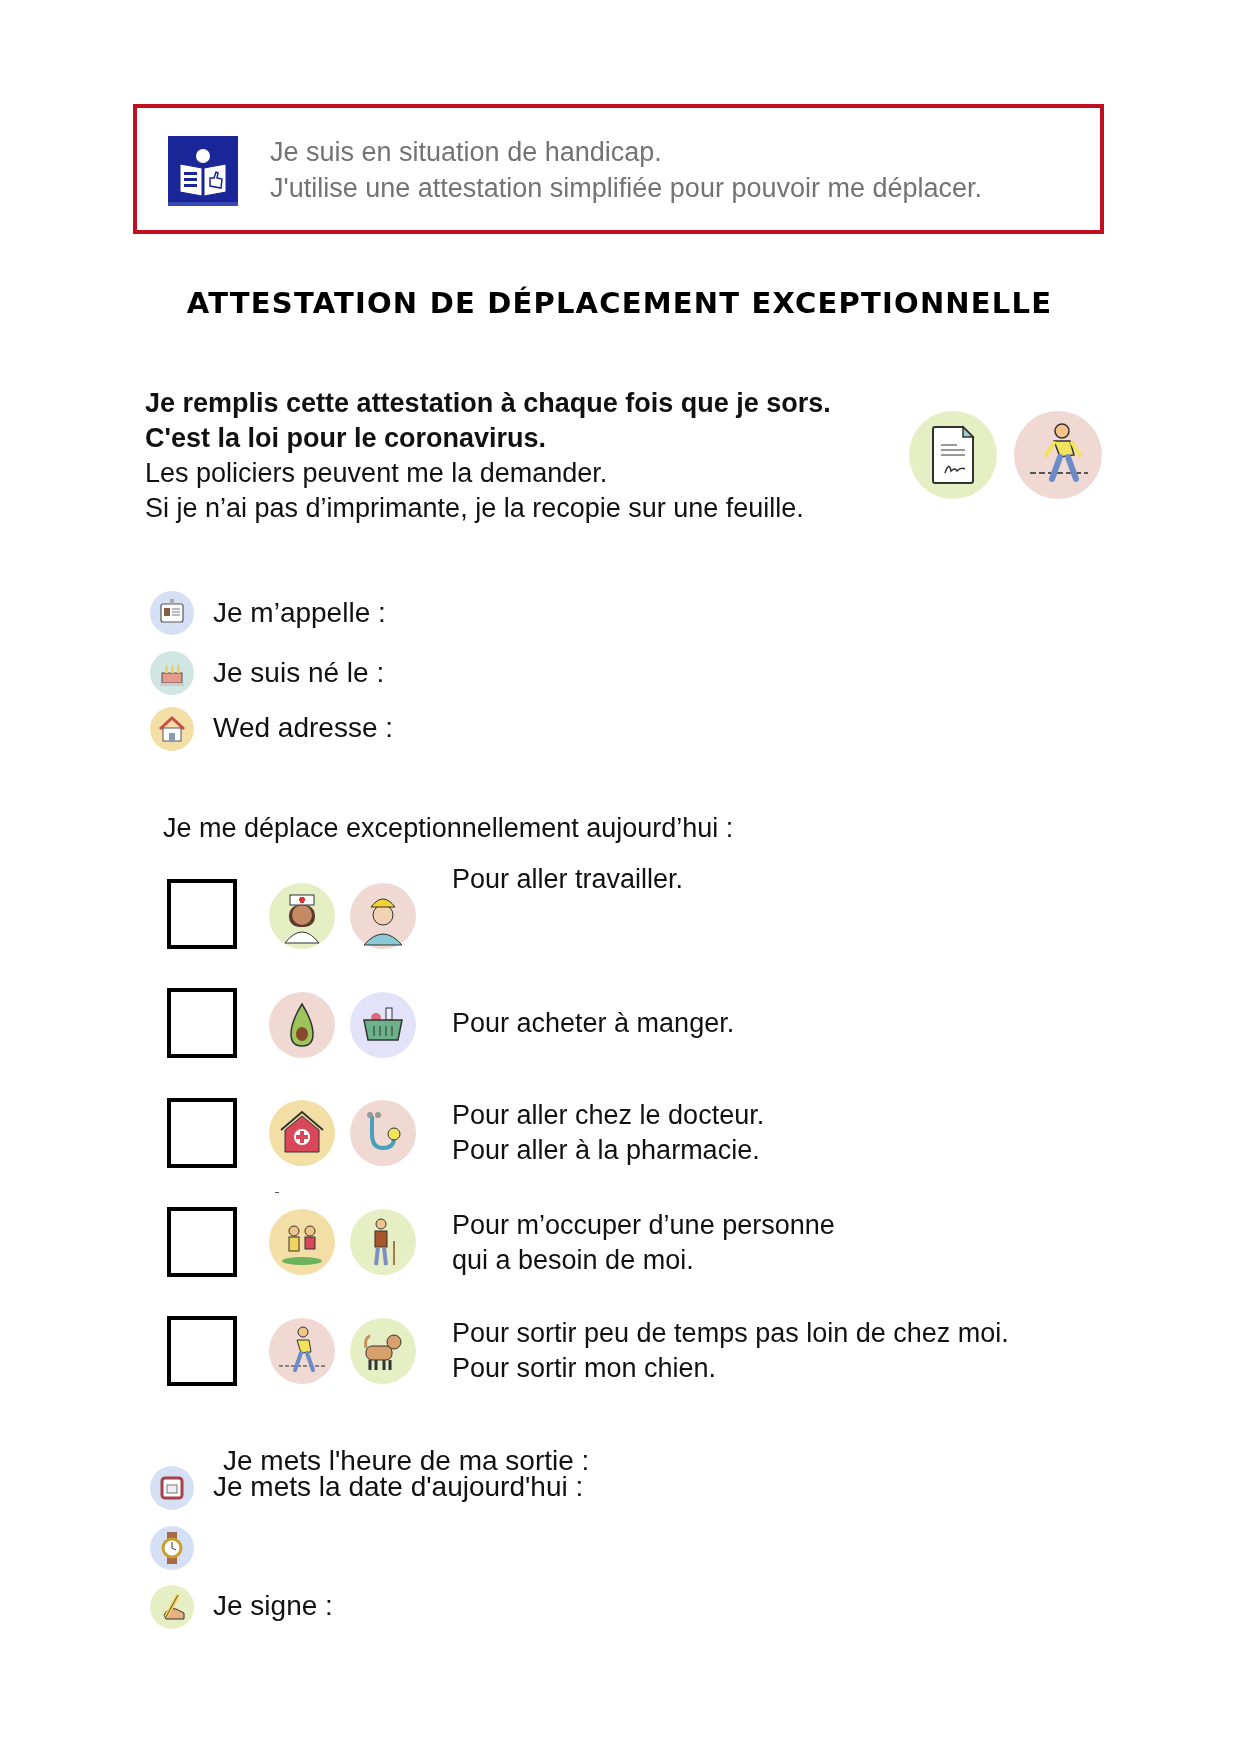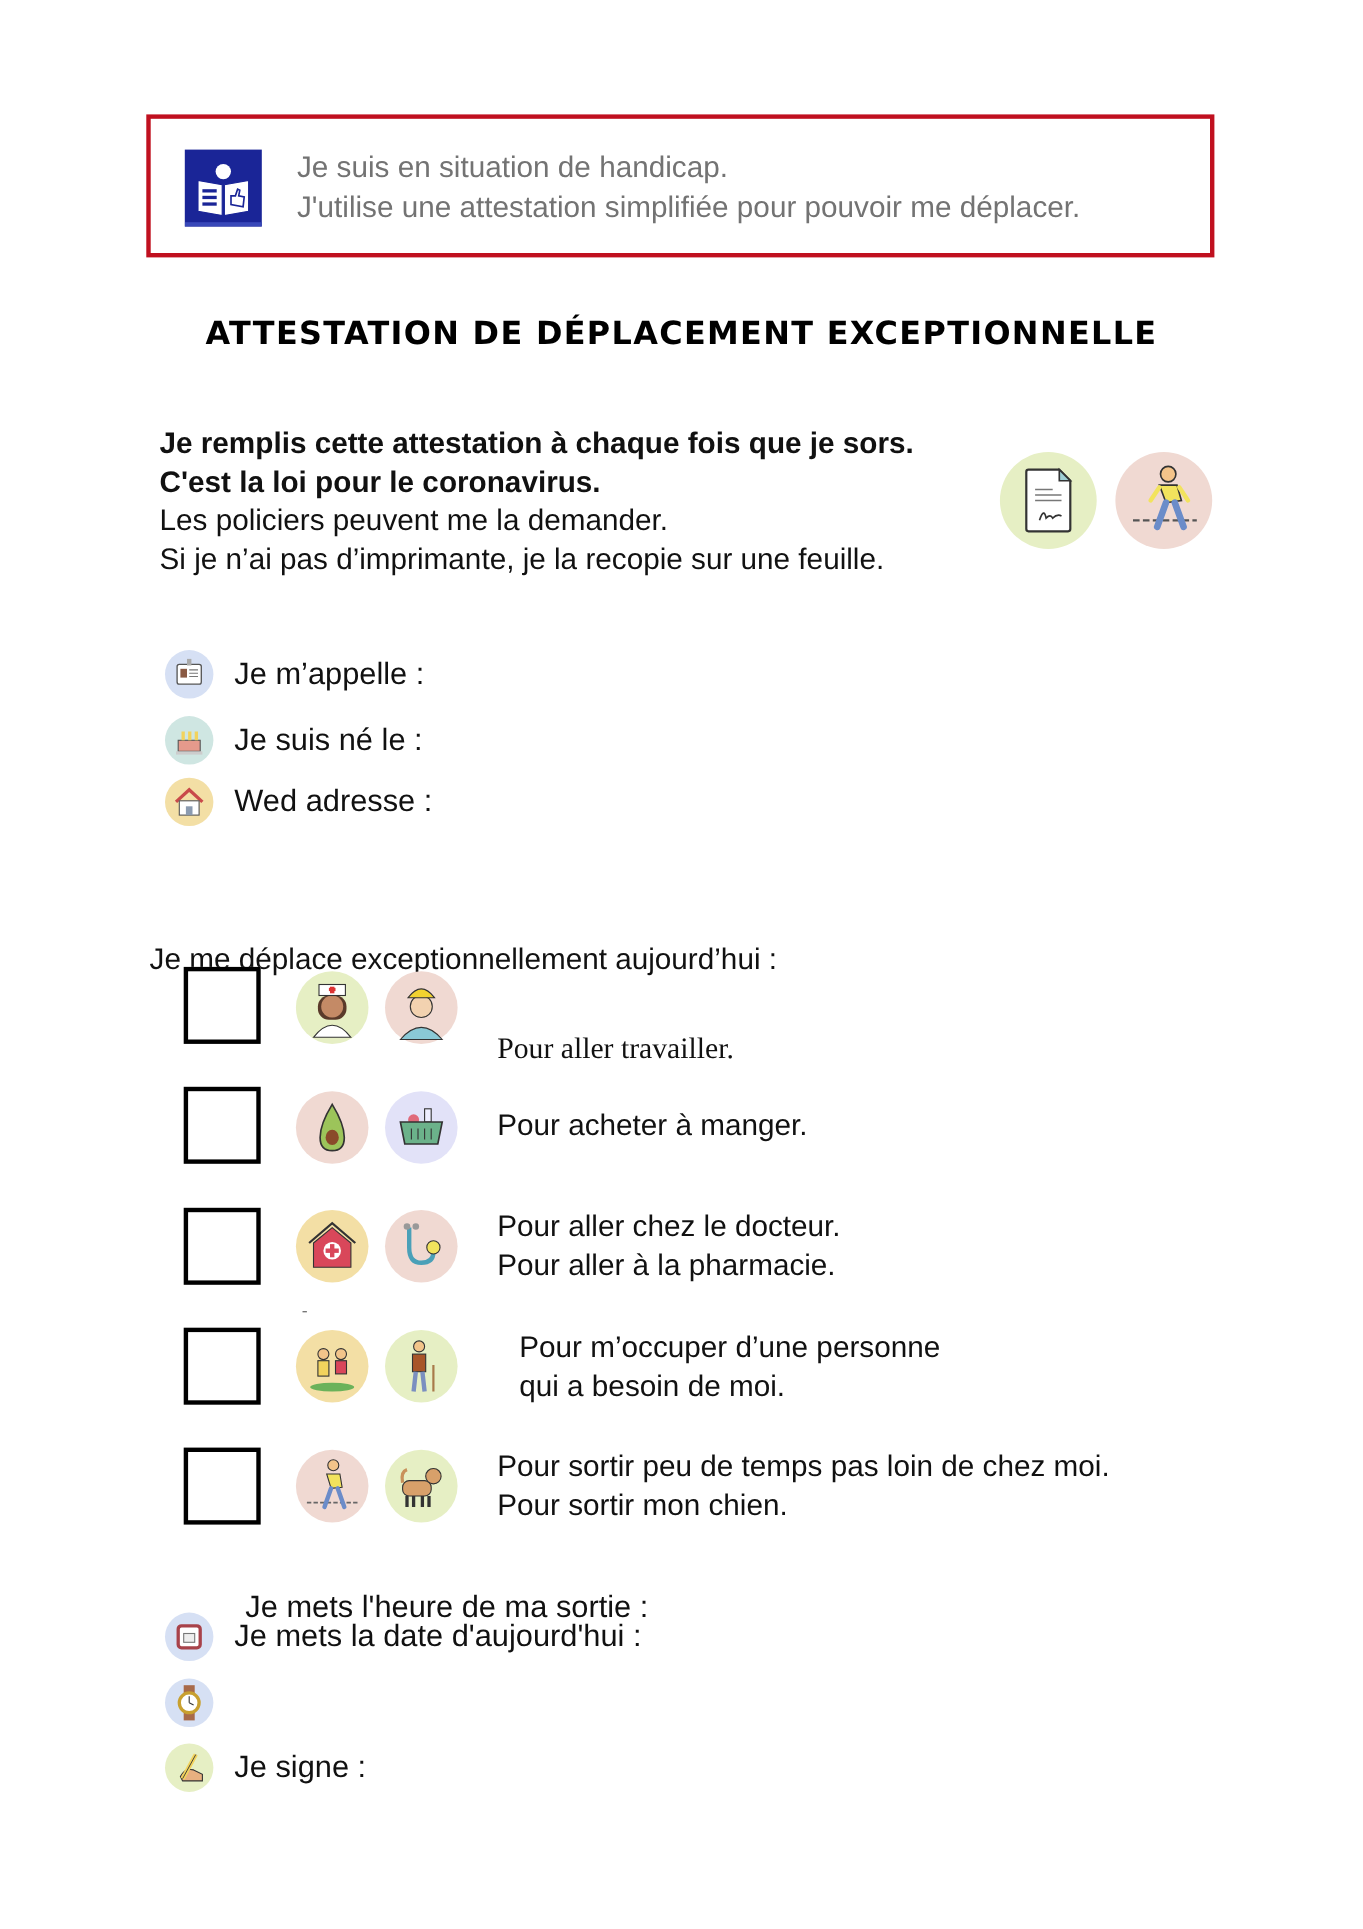--- a/index.html
+++ b/index.html
@@ -11,21 +11,21 @@
   .fal-logo { left:168px; top:136px; width:70px; height:70px; background:#1a2597; }
   .notice-text { left:270px; top:134px; font-size:27px; line-height:36px; color:#737373; }
   .title { left:0; width:1239px; top:286px; text-align:center;
            font-family:"DejaVu Sans", sans-serif; font-weight:bold; font-size:29px;
            letter-spacing:1.2px; color:#000; }
   .intro { left:145px; top:386px; font-size:27px; line-height:35px; }
   .intro .b { font-weight:bold; }
   .big-icon { width:88px; height:88px; border-radius:50%; }
   .row-icon { width:44px; height:44px; border-radius:50%; }
   .row-label { font-size:28px; line-height:34px; }
-  .reasons-intro { left:136px; top:813px; font-size:27px;margin-top:44px; }
+  .reasons-intro { left:163px; top:813px; font-size:27px; }
   .checkbox { width:62px; height:62px; border:4px solid #000; background:#fff; }
   .mid-icon { width:66px; height:66px; border-radius:50%; }
   .reason-text { left:452px; font-size:27px; line-height:35px; }
   svg { display:block; }
 </style>
 </head>
 <body>
 
 <div class="abs notice-box"></div>
 <div class="abs fal-logo">
@@ -119,21 +119,21 @@
       <rect x="30" y="15" width="6" height="3" fill="#d33"></rect>
     </svg>
 </div>
 <div class="abs mid-icon" style="left:350px; top:883px; background:#f0d9d2;">
   <svg width="66" height="66" viewBox="0 0 66 66">
       <path d="M14 62 Q33 40 52 62 Z" fill="#8ac9d6" stroke="#333"></path>
       <circle cx="33" cy="32" r="10" fill="#f2d2b0" stroke="#333"></circle>
       <path d="M21 24 Q33 8 45 24 Z" fill="#f2d230" stroke="#333"></path>
     </svg>
 </div>
-<div class="abs reason-text" style="top:936px;font-family:Liberation Serif, serif;">
+<div class="abs reason-text" style="top:862px;">
   <div>Pour aller travailler.</div>
 </div>
 
 <div class="abs checkbox" style="left:167px; top:988px;"></div>
 <div class="abs mid-icon" style="left:269px; top:992px; background:#f0d9d2;">
   <svg width="66" height="66" viewBox="0 0 66 66">
       <path d="M33 12 Q22 30 22 42 Q22 54 33 54 Q44 54 44 42 Q44 30 33 12 Z" fill="#9cc45a" stroke="#333" stroke-width="1.5"></path>
       <ellipse cx="33" cy="42" rx="6" ry="7" fill="#8a4a2a"></ellipse>
     </svg>
 </div>
@@ -188,21 +188,21 @@
     </svg>
 </div>
 <div class="abs mid-icon" style="left:350px; top:1209px; background:#e6efc4;">
   <svg width="66" height="66" viewBox="0 0 66 66">
       <circle cx="31" cy="15" r="5" fill="#f2c48a" stroke="#333"></circle>
       <rect x="25" y="22" width="12" height="16" fill="#a8552a" stroke="#333"></rect>
       <path d="M28 38 L26 56 M34 38 L36 56" stroke="#7b8fc0" stroke-width="4"></path>
       <line x1="44" y1="32" x2="44" y2="56" stroke="#a87a4a" stroke-width="2"></line>
     </svg>
 </div>
-<div class="abs reason-text" style="top:1208px;margin-left:20px;">
+<div class="abs reason-text" style="top:1208px;">
   <div>Pour m’occuper d’une personne</div>
   <div>qui a besoin de moi.</div>
 </div>
 
 <div class="abs checkbox" style="left:167px; top:1316px;"></div>
 <div class="abs mid-icon" style="left:269px; top:1318px; background:#f0d9d2;">
   <svg width="66" height="66" viewBox="0 0 66 66">
       <line x1="10" y1="48" x2="56" y2="48" stroke="#666" stroke-width="1.5" stroke-dasharray="4 2"></line>
       <circle cx="34" cy="14" r="5" fill="#f2c48a" stroke="#333"></circle>
       <path d="M28 22 L40 22 L42 34 L32 35 Z" fill="#f2e35d" stroke="#333"></path>

